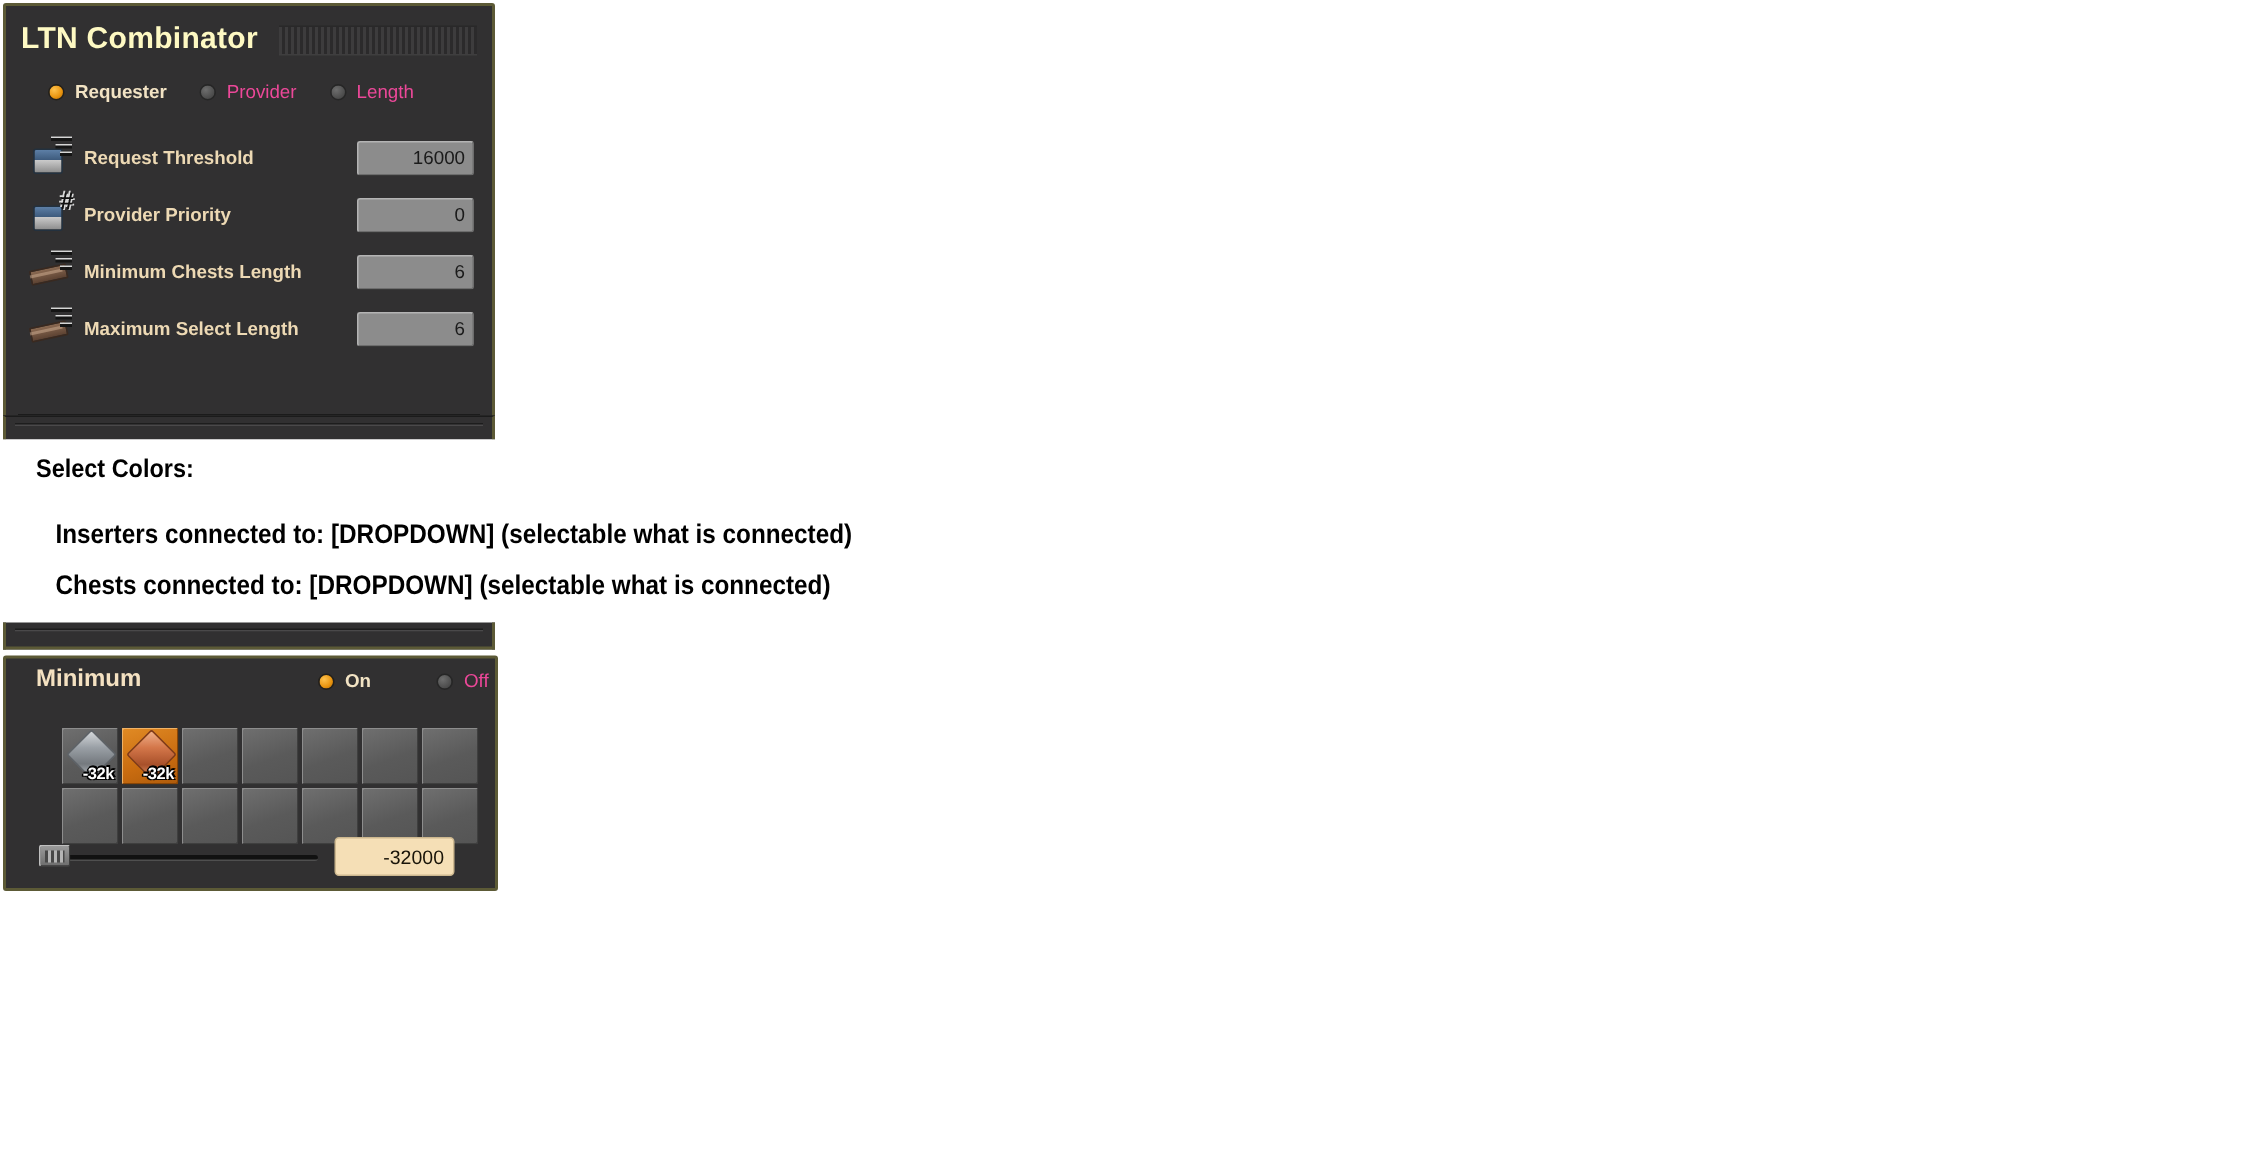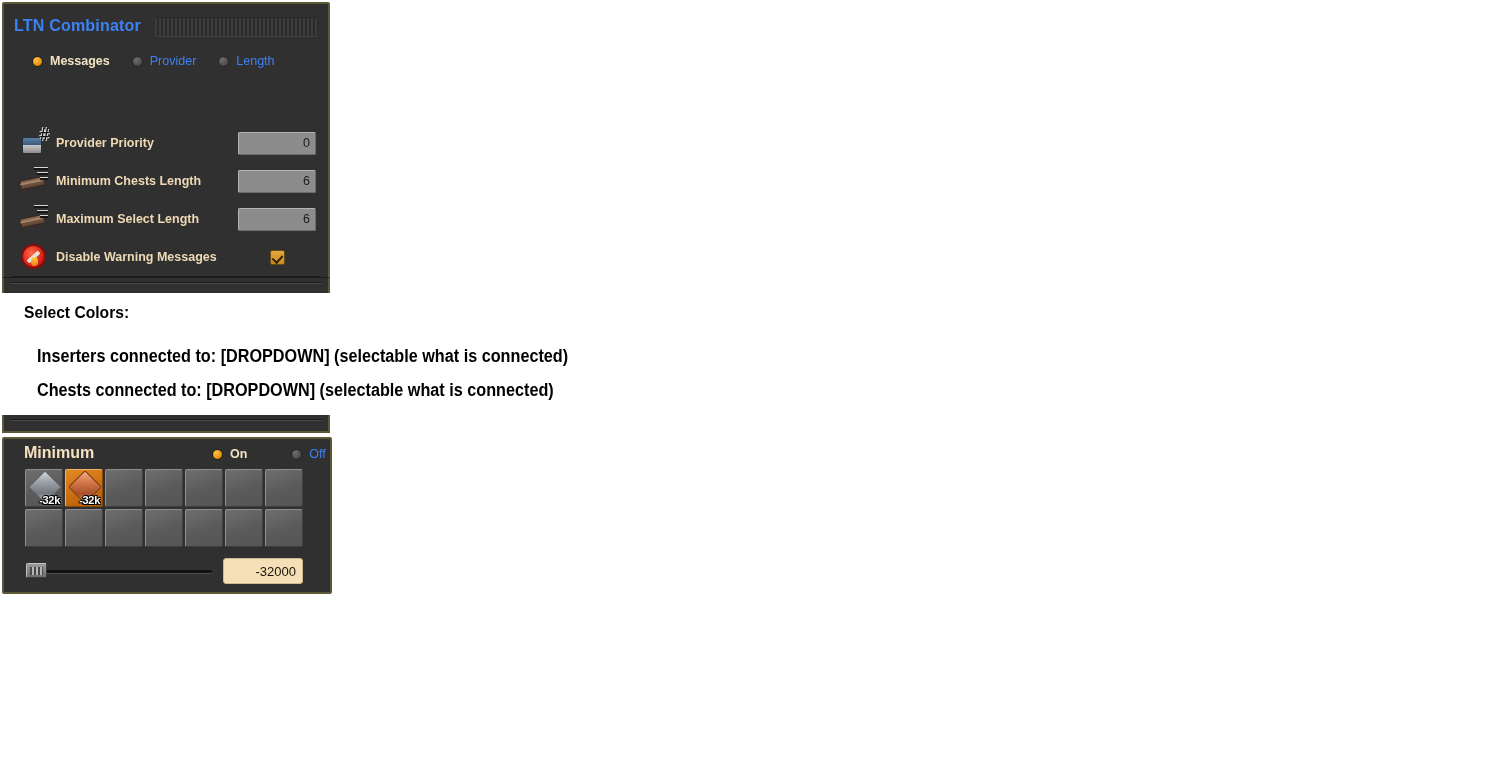--- a/index.html
+++ b/index.html
@@ -22,22 +22,22 @@
   }
 
   
   #ltn-panel{ left:2px; top:2px; width:328px; height:289px; }
 
   .titlebar{
     position:absolute; left:10px; top:8px; right:10px; height:28px;
     display:flex; align-items:center;
   }
   .title-text{
-    color:#3b82f6;
-    font-size:16px;
+    color:#fef9c3;
+    font-size:20px;
     font-weight:bold;
     letter-spacing:.2px;
     white-space:nowrap;
   }
   .drag-handle{
     flex:1;
     height:18px;
     margin-left:14px;
     margin-top:1px;
     background:repeating-linear-gradient(to right,
@@ -63,21 +63,21 @@
   .radio-dot.on{
     background:radial-gradient(circle at 35% 32%, #ffc24d 0%, #e8930e 60%, #a4640a 100%);
     border:1px solid #23201b;
   }
   .radio-dot.off{
     background:radial-gradient(circle at 35% 32%, #6e6e6e 0%, #4b4b4b 70%, #3a3a3a 100%);
     border:1px solid #262626;
   }
   .radio-label{ font-size:12.5px; white-space:nowrap; }
   .radio-label.sel{ color:#f2e3c4; font-weight:bold; }
-  .radio-label.unsel{ color:#3b82f6; font-weight:normal; }
+  .radio-label.unsel{ color:#ec4899; font-weight:normal; }
 
   
   .setting-row{
     position:absolute;
     left:16px;
     width:296px;
     height:30px;
     display:flex;
     align-items:center;
   }
@@ -259,21 +259,21 @@
   .slot-grid{
     position:absolute;
     left:24px; top:468px;
     display:grid;
     grid-template-columns:repeat(7,40px);
     grid-template-rows:repeat(2,40px);
     gap:0px;
   }
   .slot{
     width:38px;height:38px;
-    margin:1px;
+    margin:17px;
     box-sizing:border-box;
     background:linear-gradient(160deg,#6f6f6f,#5a5a5a 55%,#555555);
     border:1px solid #8d8d8d;
     border-right-color:#3f3f3f;
     border-bottom-color:#3f3f3f;
     border-radius:2px;
     position:relative;
   }
   .slot.filled-sel{
     background:linear-gradient(160deg,#e08a24,#c96c10 60%,#b05c0b);
@@ -361,32 +361,44 @@
 <div class="panel" id="ltn-panel">
 
   <div class="titlebar">
     <span class="title-text">LTN Combinator</span>
     <span class="drag-handle"></span>
   </div>
 
   <div class="radio-row" id="mode-row">
     <span class="radio-opt">
       <span class="radio-dot on"></span>
-      <span class="radio-label sel">Messages</span>
+      <span class="radio-label sel">Requester</span>
     </span>
     <span class="radio-opt">
       <span class="radio-dot off"></span>
       <span class="radio-label unsel">Provider</span>
     </span>
     <span class="radio-opt">
       <span class="radio-dot off"></span>
       <span class="radio-label unsel">Length</span>
     </span>
   </div>
 
+  <div class="setting-row" style="top:86px;">
+    <span class="icon-box">
+      <span class="ico-chest"></span>
+      <span class="ico-sig">
+          <i></i>
+          <i></i>
+          <i></i>
+        </span>
+    </span>
+    <span class="set-label">Request Threshold</span>
+    <input class="num-input" type="text" readonly="" value="16000" style="">
+  </div>
 
   <div class="setting-row" style="top:124px;">
     <span class="icon-box">
       <span class="ico-chest"></span>
       <span class="ico-hash">#</span>
     </span>
     <span class="set-label">Provider Priority</span>
     <input class="num-input" type="text" readonly="" value="0" style="">
   </div>
 
@@ -409,27 +421,20 @@
       <span class="ico-sig">
           <i></i>
           <i></i>
           <i></i>
         </span>
     </span>
     <span class="set-label">Maximum Select Length</span>
     <input class="num-input" type="text" readonly="" value="6" style="">
   </div>
 
-  <div class="setting-row" style="top:238px;">
-    <span class="icon-box">
-      <span class="ico-nowarn"></span>
-    </span>
-    <span class="set-label">Disable Warning Messages</span>
-    <span class="checkbox"></span>
-  </div>
 
   <div class="hr-line" style="top:272px;"></div>
 </div>
 
 <div class="strip" id="strip-top">
   <span class="strip-rule"></span>
 </div>
 
 <div id="notes">
   <div class="note-heading">Select Colors:</div>

